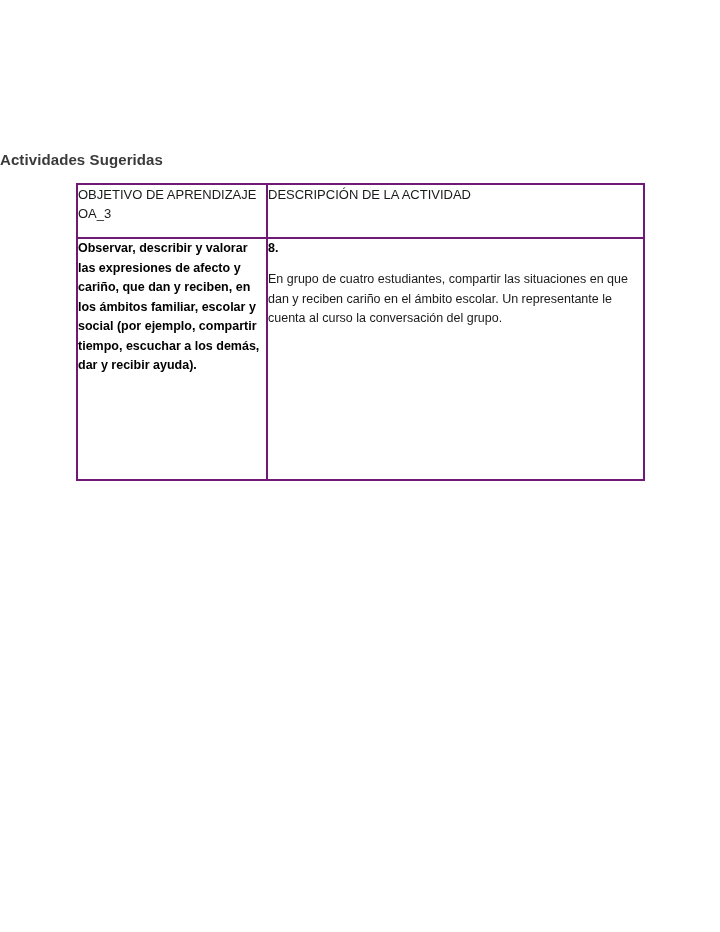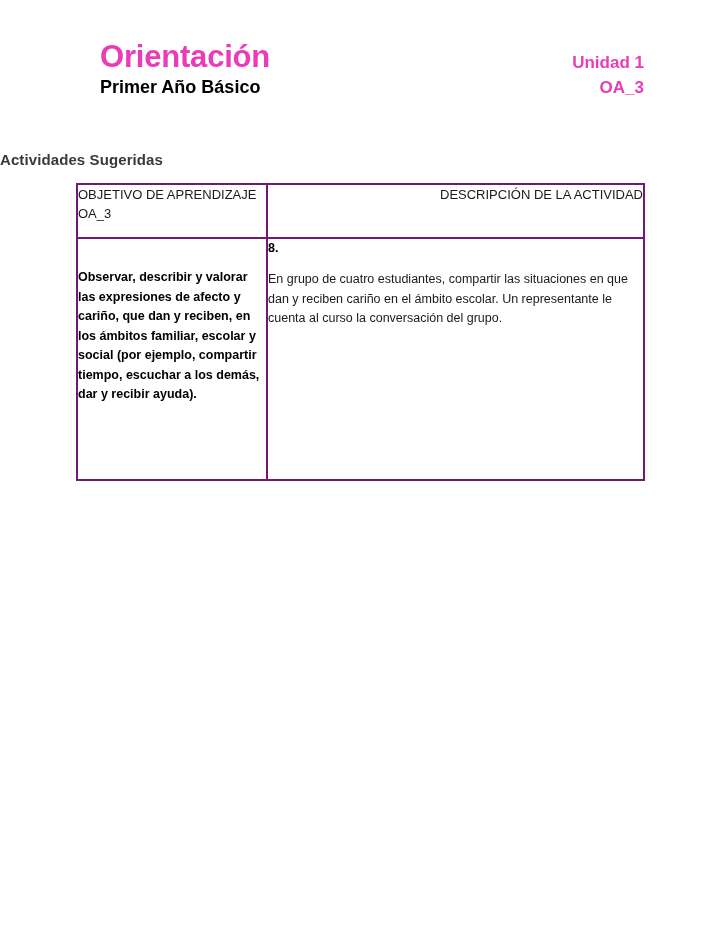--- a/index.html
+++ b/index.html
@@ -97,35 +97,34 @@
   .col-description { width: 377px; }
 
   .th-cell {
     height: 52px;
     padding: 7px 9px 0 9px;
     font-size: 13px;
     font-weight: normal;
     color: #1a1a1a;
     line-height: 19px;
   }
-  .th-cell.center { text-align: right; }
+  .th-cell.center { text-align: left; }
 
   .body-cell {
     height: 240px;
     padding: 10px 10px 0 10px;
     font-size: 12.5px;
     line-height: 19.5px;
     color: #111111;
   }
   .objective-text {
     font-weight: bold;
     color: #000000;
     font-size: 12.5px;
     line-height: 19.5px;
-    margin-top: 29px;
   }
   .activity-number {
     font-weight: bold;
     font-size: 12.5px;
     line-height: 19px;
     color: #000000;
     margin: 0 0 12px 0;
   }
   .activity-text {
     font-weight: normal;
@@ -133,30 +132,20 @@
     line-height: 19.5px;
     color: #1a1a1a;
     margin: 0;
   }
 </style>
 </head>
 <body>
 
 <div class="page">
 
-  <div class="header">
-    <div class="header-left">
-      <div class="doc-title">Orientación</div>
-      <div class="doc-subtitle">Primer Año Básico</div>
-    </div>
-    <div class="header-right">
-      <div class="unit-label">Unidad 1</div>
-      <div class="oa-label">OA_3</div>
-    </div>
-  </div>
 
   <div class="section-title">Actividades Sugeridas</div>
 
   <table class="activities-table">
     <colgroup>
       <col class="col-objective">
       <col class="col-description">
     </colgroup>
     <tbody>
       <tr>

